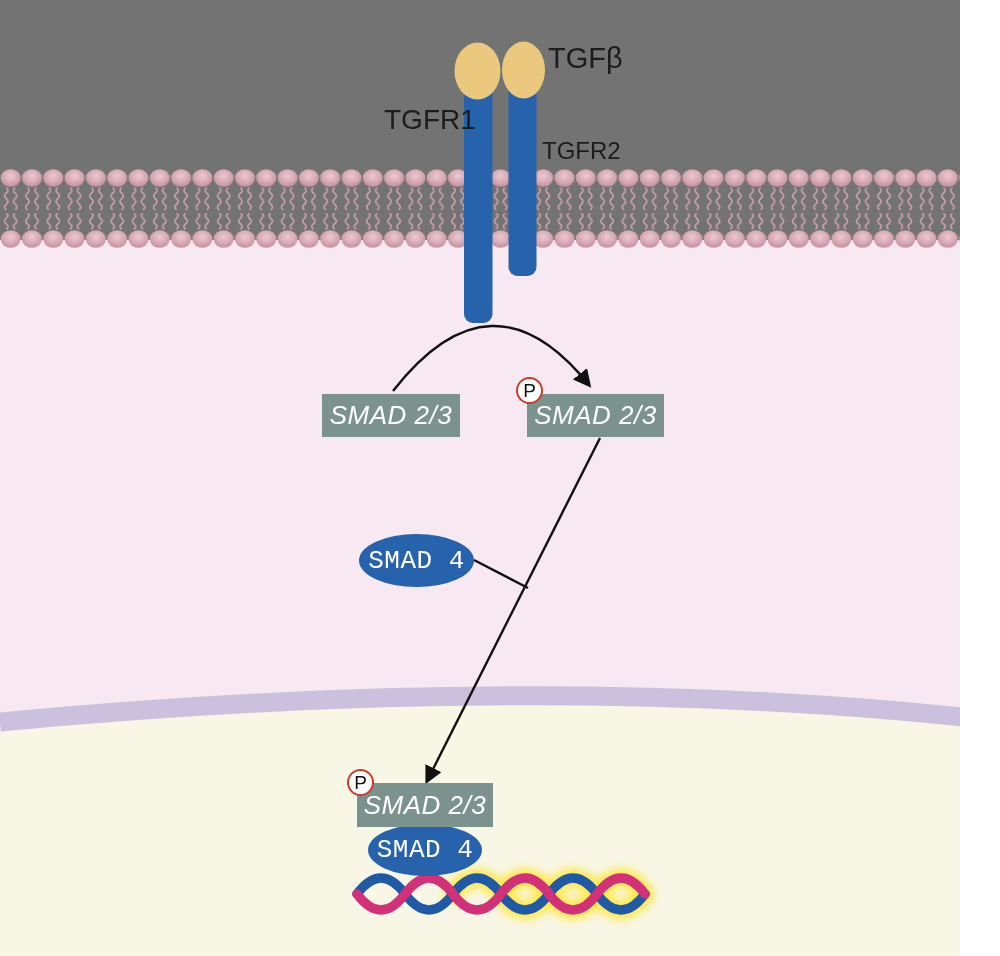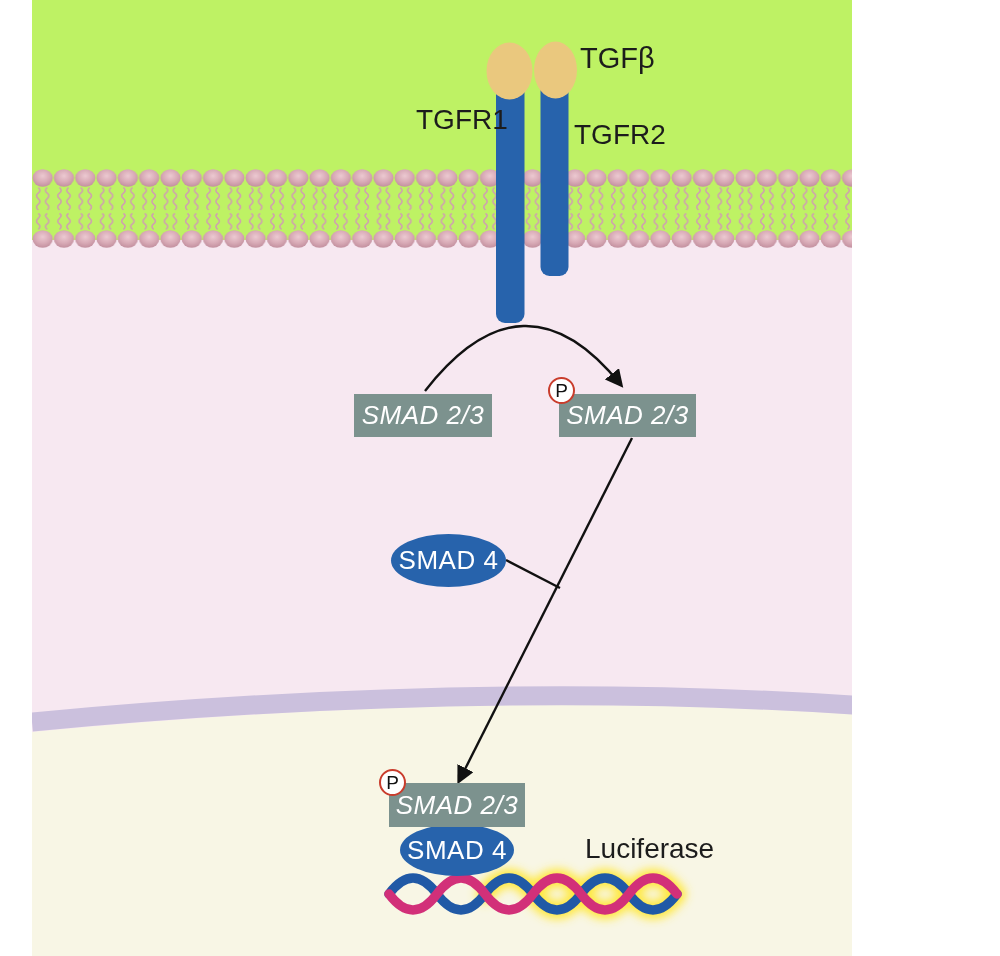--- a/index.html
+++ b/index.html
@@ -1,36 +1,35 @@
 <!DOCTYPE html>
 <html><head>
 <meta charset="utf-8">
 <style>
   html,body{margin:0;padding:0;background:#ffffff;}
   .canvas{
-    position:relative;width:820px;height:956px;overflow:hidden;background:#bef264;
+    position:relative;width:960px;height:956px;overflow:hidden;background:#737373;
     font-family:"Liberation Sans","DejaVu Sans",sans-serif;
-    margin-left:32px;
   }
   .canvas svg.art{position:absolute;left:0;top:0;z-index:0;}
   .lbl{position:absolute;color:#1c1c1c;white-space:nowrap;z-index:6;font-weight:400;}
   .lbl-tgfb{left:548px;top:42px;font-size:29px;}
   .lbl-tgfr1{left:384px;top:104px;font-size:28px;}
-  .lbl-tgfr2{left:542px;top:119px;font-size:28px;}
+  .lbl-tgfr2{left:542px;top:137px;font-size:24px;}
   .lbl-luciferase{left:553px;top:833px;font-size:28px;}
   .smadbox{
     position:absolute;background:#7c928e;color:#ffffff;font-size:26px;
     display:flex;align-items:center;justify-content:center;letter-spacing:.5px;font-style:italic;
   }
   .box-left{left:322px;top:394px;width:138px;height:43px;z-index:2;}
   .box-right{left:527px;top:394px;width:137px;height:43px;z-index:2;}
   .box-nuc{left:357px;top:783px;width:136px;height:44px;z-index:3;}
   .smad4{
     position:absolute;background:#2763ac;color:#ffffff;font-size:26px;border-radius:50%;
-    display:flex;align-items:center;justify-content:center;letter-spacing:.5px;
+    display:flex;align-items:center;justify-content:center;letter-spacing:.5px;font-family:Liberation Mono, monospace;
   }
   .smad4-cyto{left:359px;top:534px;width:115px;height:53px;z-index:2;}
   .smad4-nuc{left:368px;top:824px;width:114px;height:52px;z-index:2;}
   .pcirc{
     position:absolute;width:23px;height:23px;border:2.5px solid #c93c2c;border-radius:50%;
     background:#ffffff;color:#111111;font-size:19px;line-height:23px;text-align:center;
     z-index:5;font-weight:400;
   }
   .p-cyto{left:516px;top:377px;}
   .p-nuc{left:347px;top:769px;}
@@ -89,21 +88,20 @@
     </g>
     <g fill="none" stroke-width="9.5" stroke-linecap="round">
       <path d="M357,894 Q381,862 405,894 Q429,926 453,894 Q477,862 501,894 Q525,926 549,894 Q573,862 597,894 Q621,926 645,894" stroke="#2059a6"></path>
       <path d="M357,894 Q381,926 405,894 Q429,862 453,894 Q477,926 501,894 Q525,862 549,894 Q573,926 597,894 Q621,862 645,894" stroke="#d23079"></path>
     </g>
   </svg>
 
   <div class="lbl lbl-tgfb">TGFβ</div>
   <div class="lbl lbl-tgfr1">TGFR1</div>
   <div class="lbl lbl-tgfr2">TGFR2</div>
-  <div class="lbl lbl-luciferase">Luciferase</div>
 
   <div class="smadbox box-left">SMAD 2/3</div>
   <div class="smadbox box-right">SMAD 2/3</div>
   <div class="pcirc p-cyto">P</div>
   <div class="smad4 smad4-cyto">SMAD 4</div>
 
   <div class="smad4 smad4-nuc">SMAD 4</div>
   <div class="smadbox box-nuc">SMAD 2/3</div>
   <div class="pcirc p-nuc">P</div>
 

